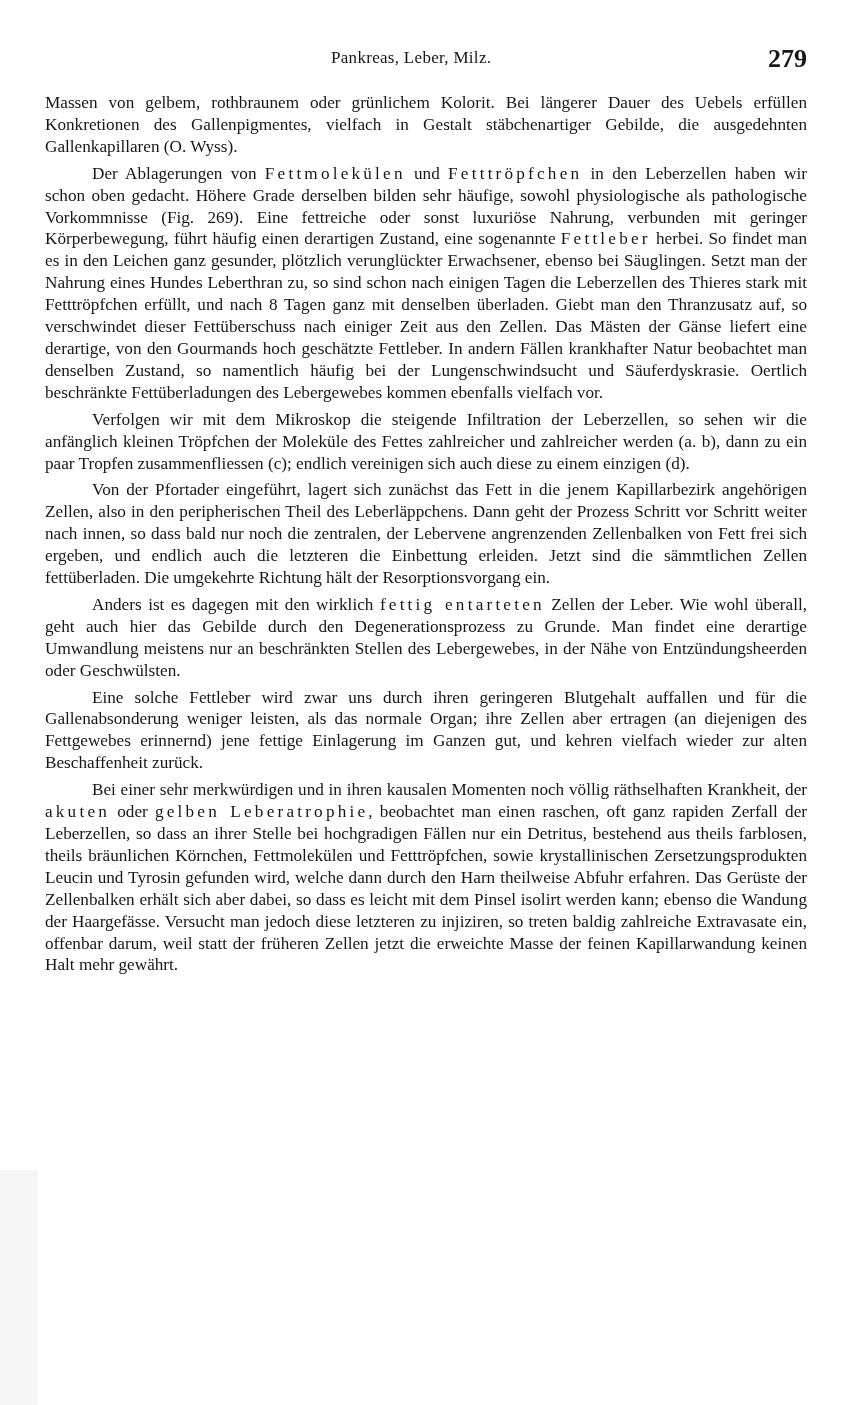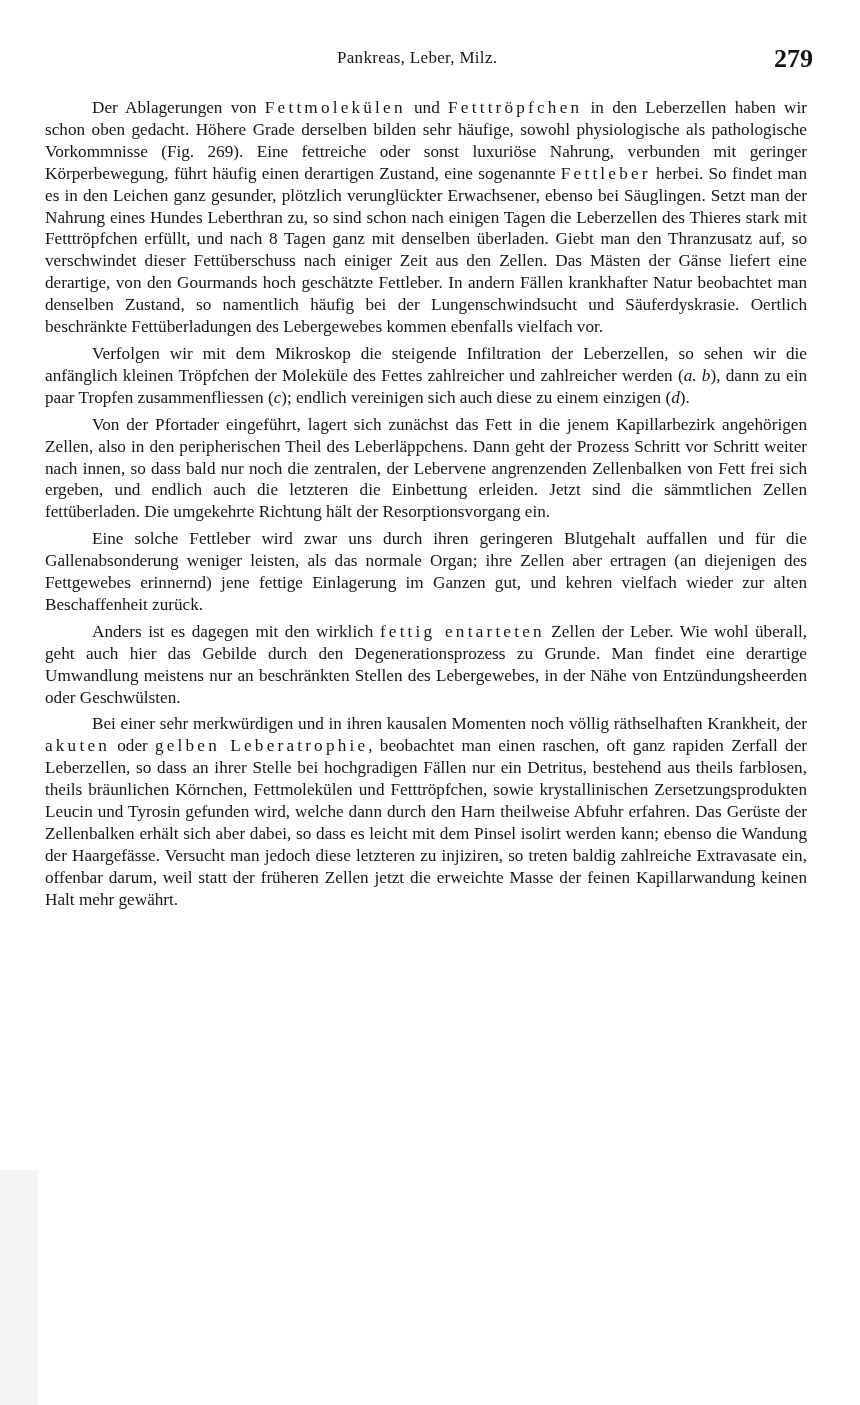--- a/index.html
+++ b/index.html
@@ -7,50 +7,51 @@
     width: 860px; height: 1405px; overflow: hidden;
     background: #ffffff; position: relative;
     font-family: "Liberation Serif", "DejaVu Serif", serif;
     color: #161616;
   }
   .left-band {
     position: absolute; left: 0; top: 1170px; width: 38px; height: 235px;
     background: #f5f5f5;
   }
   .header {
-    position: absolute; top: 44px; left: 10px; width: 680px; height: 30px;
+    position: absolute; top: 44px; left: 4px; width: 680px; height: 30px;
   }
   .running-title {
     position: absolute; left: 327px; top: 4px;
     font-size: 17px; letter-spacing: 0.3px;
   }
   .page-number {
     position: absolute; left: 764px; top: 0px;
     font-size: 26px; font-weight: bold;
   }
   .body-text {
     position: absolute; left: 45px; top: 92px; width: 762px;
     font-size: 17.2px; line-height: 21.9px; text-align: justify;
   }
   .body-text p { margin: 0; text-indent: 0; }
   .body-text p.indent { text-indent: 47px; }
   .body-text p.gap { margin-top: 5px; }
   .sp { letter-spacing: 3.2px; margin-top: 12px; }
-  .it { font-style: italic; }
+  .it { }
 </style>
 </head>
 <body>
 
 <div class="left-band"></div>
 
 <div class="header">
   <span class="running-title">Pankreas, Leber, Milz.</span>
   <span class="page-number">279</span>
 </div>
 
 <div class="body-text" id="body-text">
+    <p><span>Massen von gelbem, rothbraunem oder grünlichem Kolorit.  Bei längerer Dauer des Uebels erfüllen Konkretionen des Gallenpigmentes, vielfach in Gestalt stäbchenartiger Gebilde, die ausgedehnten Gallenkapillaren (O. Wyss).</span></p>
     <p class="indent gap"><span>Der Ablagerungen von </span><span class="sp">Fettmolekülen</span><span> und </span><span class="sp">Fetttröpfchen</span><span> in den Leberzellen haben wir schon oben gedacht.  Höhere Grade derselben bilden sehr häufige, sowohl physiologische als pathologische Vorkommnisse (Fig. 269).  Eine fettreiche oder sonst luxuriöse Nahrung, verbunden mit geringer Körperbewegung, führt häufig einen derartigen Zustand, eine sogenannte </span><span class="sp">Fettleber</span><span> herbei.  So findet man es in den Leichen ganz gesunder, plötzlich verunglückter Erwachsener, ebenso bei Säuglingen.  Setzt man der Nahrung eines Hundes Leberthran zu, so sind schon nach einigen Tagen die Leberzellen des Thieres stark mit Fetttröpfchen erfüllt, und nach 8 Tagen ganz mit denselben überladen.  Giebt man den Thranzusatz auf, so verschwindet dieser Fettüberschuss nach einiger Zeit aus den Zellen. Das Mästen der Gänse liefert eine derartige, von den Gourmands hoch geschätzte Fettleber.  In andern Fällen krankhafter Natur beobachtet man denselben Zustand, so namentlich häufig bei der Lungenschwindsucht und Säuferdyskrasie. Oertlich beschränkte Fettüberladungen des Lebergewebes kommen ebenfalls vielfach vor.</span></p>
     <p class="indent gap"><span>Verfolgen wir mit dem Mikroskop die steigende Infiltration der Leberzellen, so sehen wir die anfänglich kleinen Tröpfchen der Moleküle des Fettes zahlreicher und zahlreicher werden (</span><span class="it">a. b</span><span>), dann zu ein paar Tropfen zusammenfliessen (</span><span class="it">c</span><span>); endlich vereinigen sich auch diese zu einem einzigen (</span><span class="it">d</span><span>).</span></p>
     <p class="indent gap"><span>Von der Pfortader eingeführt, lagert sich zunächst das Fett in die jenem Kapillarbezirk angehörigen Zellen, also in den peripherischen Theil des Leberläppchens.  Dann geht der Prozess Schritt vor Schritt weiter nach innen, so dass bald nur noch die zentralen, der Lebervene angrenzenden Zellenbalken von Fett frei sich ergeben, und endlich auch die letzteren die Einbettung erleiden.  Jetzt sind die sämmtlichen Zellen fettüberladen.  Die umgekehrte Richtung hält der Resorptionsvorgang ein.</span></p>
+    <p class="indent gap"><span>Anders ist es dagegen mit den wirklich </span><span class="sp">fettig entarteten</span><span> Zellen der Leber.  Wie wohl überall, geht auch hier das Gebilde durch den Degenerationsprozess zu Grunde.  Man findet eine derartige Umwandlung meistens nur an beschränkten Stellen des Lebergewebes, in der Nähe von Entzündungsheerden oder Geschwülsten.</span></p>
     <p class="indent gap"><span>Eine solche Fettleber wird zwar uns durch ihren geringeren Blutgehalt auffallen und für die Gallenabsonderung weniger leisten, als das normale Organ; ihre Zellen aber ertragen (an diejenigen des Fettgewebes erinnernd) jene fettige Einlagerung im Ganzen gut, und kehren vielfach wieder zur alten Beschaffenheit zurück.</span></p>
-    <p class="indent gap"><span>Anders ist es dagegen mit den wirklich </span><span class="sp">fettig entarteten</span><span> Zellen der Leber.  Wie wohl überall, geht auch hier das Gebilde durch den Degenerationsprozess zu Grunde.  Man findet eine derartige Umwandlung meistens nur an beschränkten Stellen des Lebergewebes, in der Nähe von Entzündungsheerden oder Geschwülsten.</span></p>
     <p class="indent gap"><span>Bei einer sehr merkwürdigen und in ihren kausalen Momenten noch völlig räthselhaften Krankheit, der </span><span class="sp">akuten</span><span> oder </span><span class="sp">gelben Leberatrophie</span><span>, beobachtet man einen raschen, oft ganz rapiden Zerfall der Leberzellen, so dass an ihrer Stelle bei hochgradigen Fällen nur ein Detritus, bestehend aus theils farblosen, theils bräunlichen Körnchen, Fettmolekülen und Fetttröpfchen, sowie krystallinischen Zersetzungsprodukten Leucin und Tyrosin gefunden wird, welche dann durch den Harn theilweise Abfuhr erfahren.  Das Gerüste der Zellenbalken erhält sich aber dabei, so dass es leicht mit dem Pinsel isolirt werden kann; ebenso die Wandung der Haargefässe.  Versucht man jedoch diese letzteren zu injiziren, so treten baldig zahlreiche Extravasate ein, offenbar darum, weil statt der früheren Zellen jetzt die erweichte Masse der feinen Kapillarwandung keinen Halt mehr gewährt.</span></p>
   </div>
 
 </body></html>

